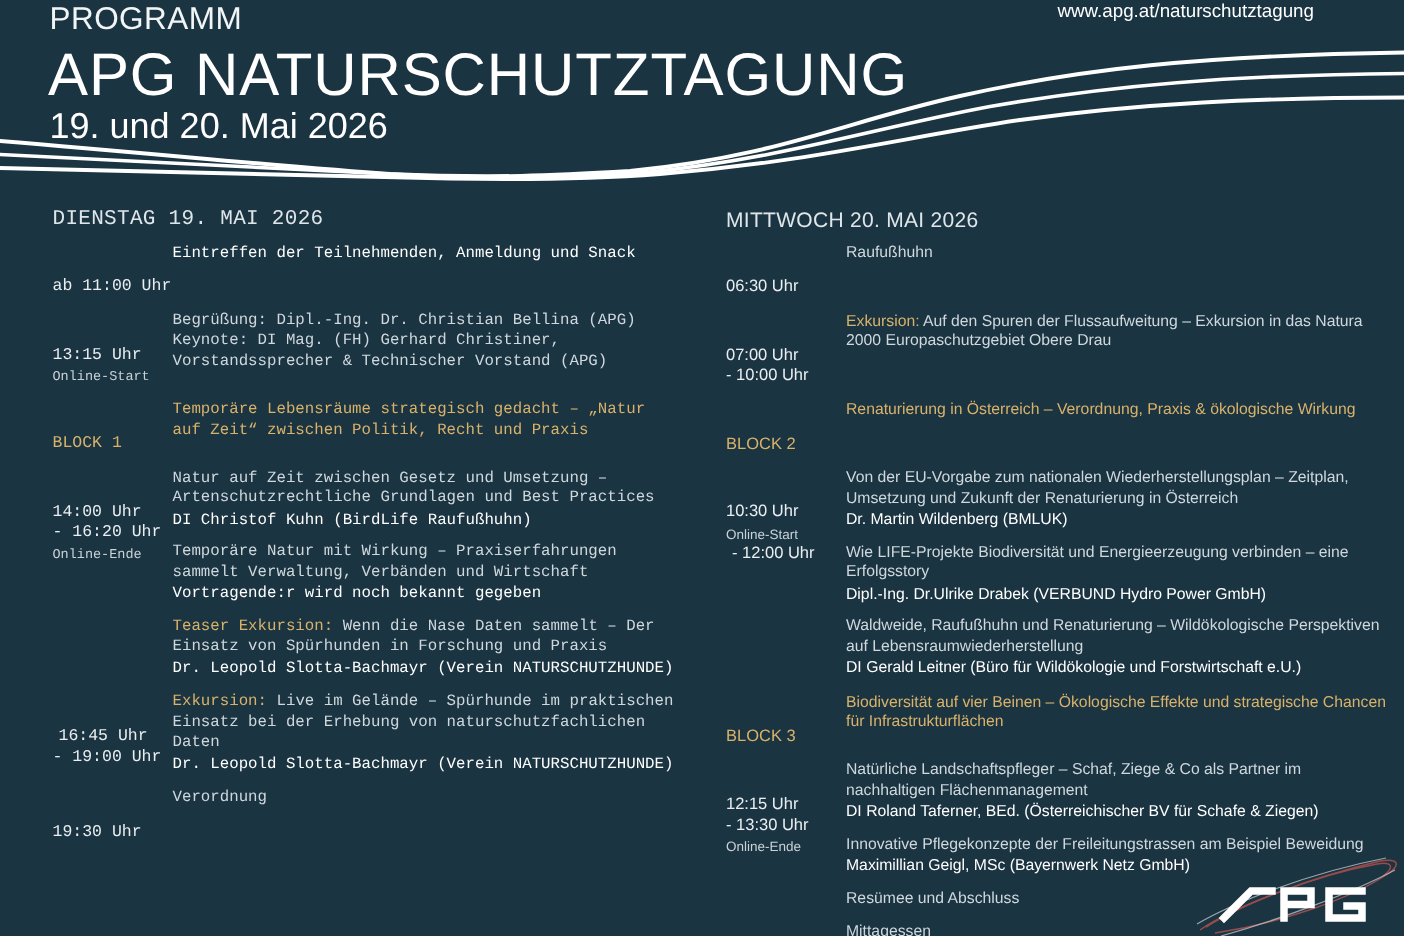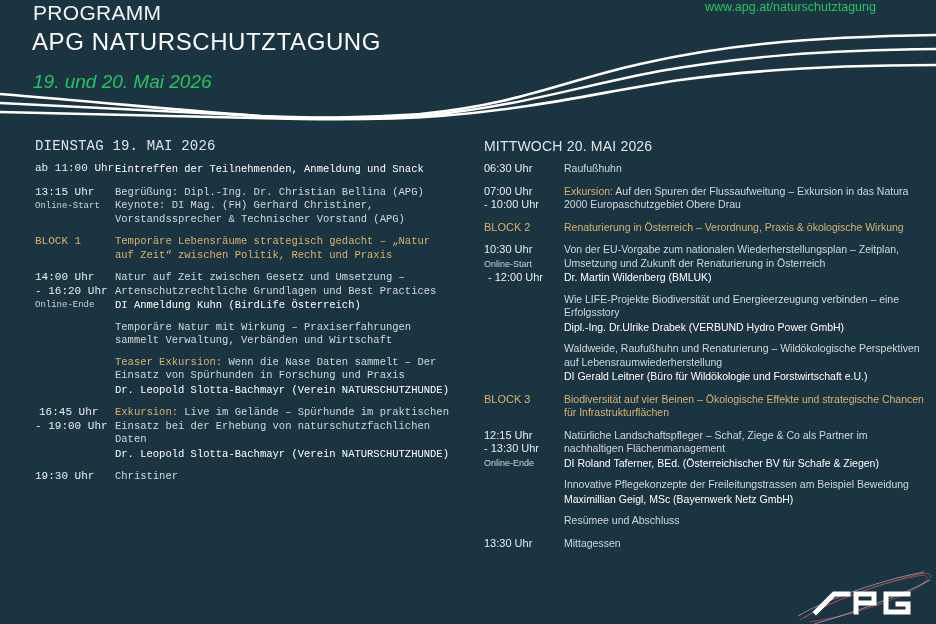--- a/index.html
+++ b/index.html
@@ -4,30 +4,30 @@
 <style>
   html, body { margin:0; padding:0; }
   body {
     width:936px; height:624px; overflow:hidden; position:relative;
     background:#1b3442;
     font-family:"Liberation Sans","DejaVu Sans",sans-serif;
     color:#e9eef0;
   }
   .header { position:absolute; left:0; top:0; width:840px; height:130px; }
   .kicker { position:absolute; left:33px; top:1px; font-size:21px; letter-spacing:0.3px; color:#f2f5f6; }
-  .title { position:absolute; left:32px; top:28px; font-size:24px; letter-spacing:0.6px; color:#ffffff; }
-  .dates { position:absolute; left:33px; top:71px; font-size:19px; color:#22c55e;font-style:italic; }
-  .url { position:absolute; left:705px; top:0px; font-size:12.5px; color:#22c55e; }
+  .title { position:absolute; left:32px; top:28px; font-size:40px; letter-spacing:0.6px; color:#ffffff; }
+  .dates { position:absolute; left:33px; top:71px; font-size:24px; color:#ffffff; }
+  .url { position:absolute; left:705px; top:0px; font-size:12.5px; color:#ffffff; }
   .waves { position:absolute; left:0; top:0; }
   .col { position:absolute; top:138px; }
   .col.left { left:35px; width:420px;font-family:Liberation Mono, monospace; }
   .col.right { left:484px; width:440px; }
   .day { font-size:14px; letter-spacing:0.2px; color:#dfe6ea; margin-bottom:8px; }
   .row { display:flex; margin-bottom:9px; }
-  .tcol { width:80px; flex:none; font-size:11px; line-height:13.5px; color:#e9eef0; }
+  .tcol { width:80px; flex:none; font-size:11px; line-height:13.5px; color:#e9eef0;margin-top:23px; }
   .tcol .sub { font-size:9px; color:#c9d2d7; line-height:14px; }
   .tcol .indent { padding-left:4px; }
   .ccol { flex:1; font-size:10.5px; line-height:13.5px; }
   .ccol .t { color:#cfd8dc; }
   .ccol .s { color:#ffffff; font-size:10.5px; margin-top:1px; }
   .gold { color:#d9b26a !important; }
   .entry { margin-bottom:8px; }
   .entry:last-child { margin-bottom:0; }
   .logo { position:absolute; left:790px; top:566px; width:146px; height:58px; }
 </style>
@@ -78,24 +78,25 @@
 
   <div class="row">
     <div class="tcol">
       <div>14:00 Uhr</div>
       <div>- 16:20 Uhr</div>
       <div class="sub">Online-Ende</div>
     </div>
     <div class="ccol">
       <div class="entry">
         <div class="t">Natur auf Zeit zwischen Gesetz und Umsetzung – Artenschutzrechtliche Grundlagen und Best Practices</div>
-        <div class="s">DI Anmeldung Kuhn (BirdLife Österreich)</div>
+        <div class="s">DI Christof Kuhn (BirdLife Raufußhuhn)</div>
       </div>
       <div class="entry">
         <div class="t">Temporäre Natur mit Wirkung – Praxiserfahrungen sammelt Verwaltung, Verbänden und Wirtschaft</div>
+        <div class="s">Vortragende:r wird noch bekannt gegeben</div>
       </div>
       <div class="entry">
         <div class="t"><span class="gold">Teaser Exkursion:</span><span> Wenn die Nase Daten sammelt – Der Einsatz von Spürhunden in Forschung und Praxis</span></div>
         <div class="s">Dr. Leopold Slotta-Bachmayr (Verein NATURSCHUTZHUNDE)</div>
       </div>
     </div>
   </div>
 
   <div class="row">
     <div class="tcol">
@@ -106,21 +107,21 @@
       <div class="t"><span class="gold">Exkursion:</span><span> Live im Gelände – Spürhunde im praktischen Einsatz bei der Erhebung von naturschutzfachlichen Daten</span></div>
       <div class="s">Dr. Leopold Slotta-Bachmayr (Verein NATURSCHUTZHUNDE)</div>
     </div>
   </div>
 
   <div class="row">
     <div class="tcol">
         <div>19:30 Uhr</div>
       </div>
     <div class="ccol">
-        <div class="t">Christiner</div>
+        <div class="t">Verordnung</div>
       </div>
   </div>
 </div>
 
 <div class="col right">
   <div class="day">MITTWOCH  20. MAI 2026</div>
 
   <div class="row">
     <div class="tcol">
         <div>06:30 Uhr</div>

